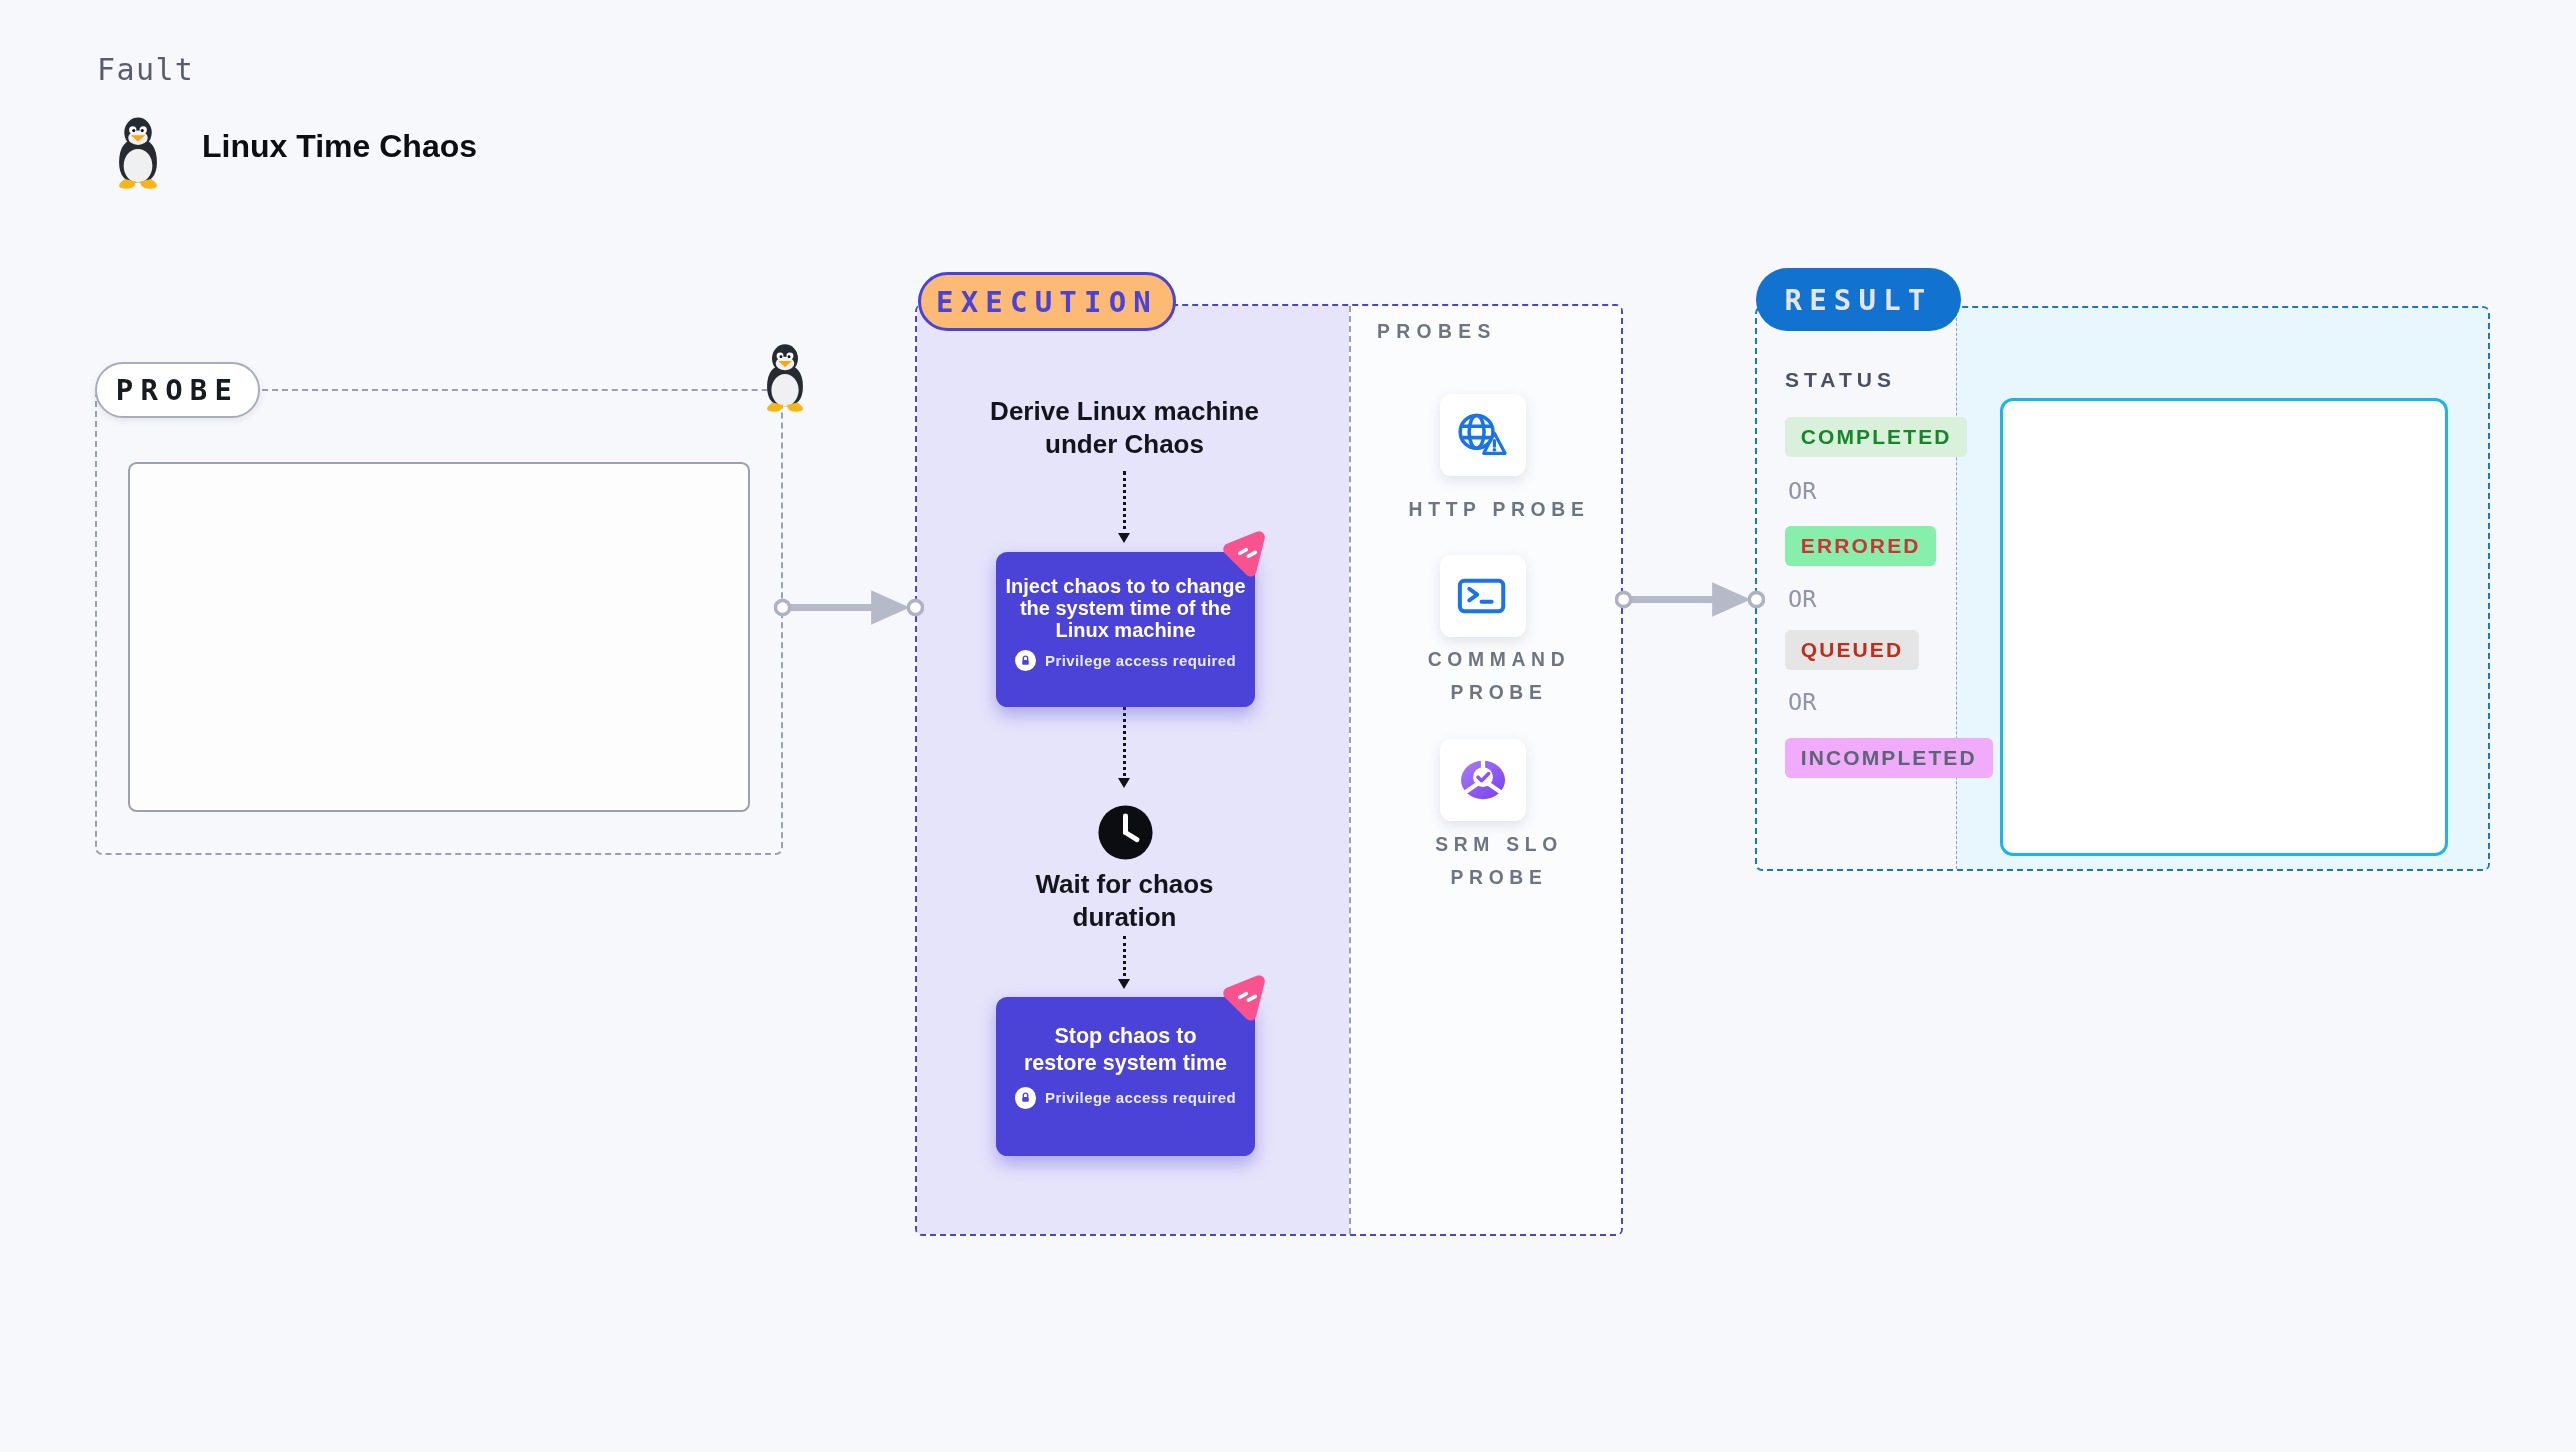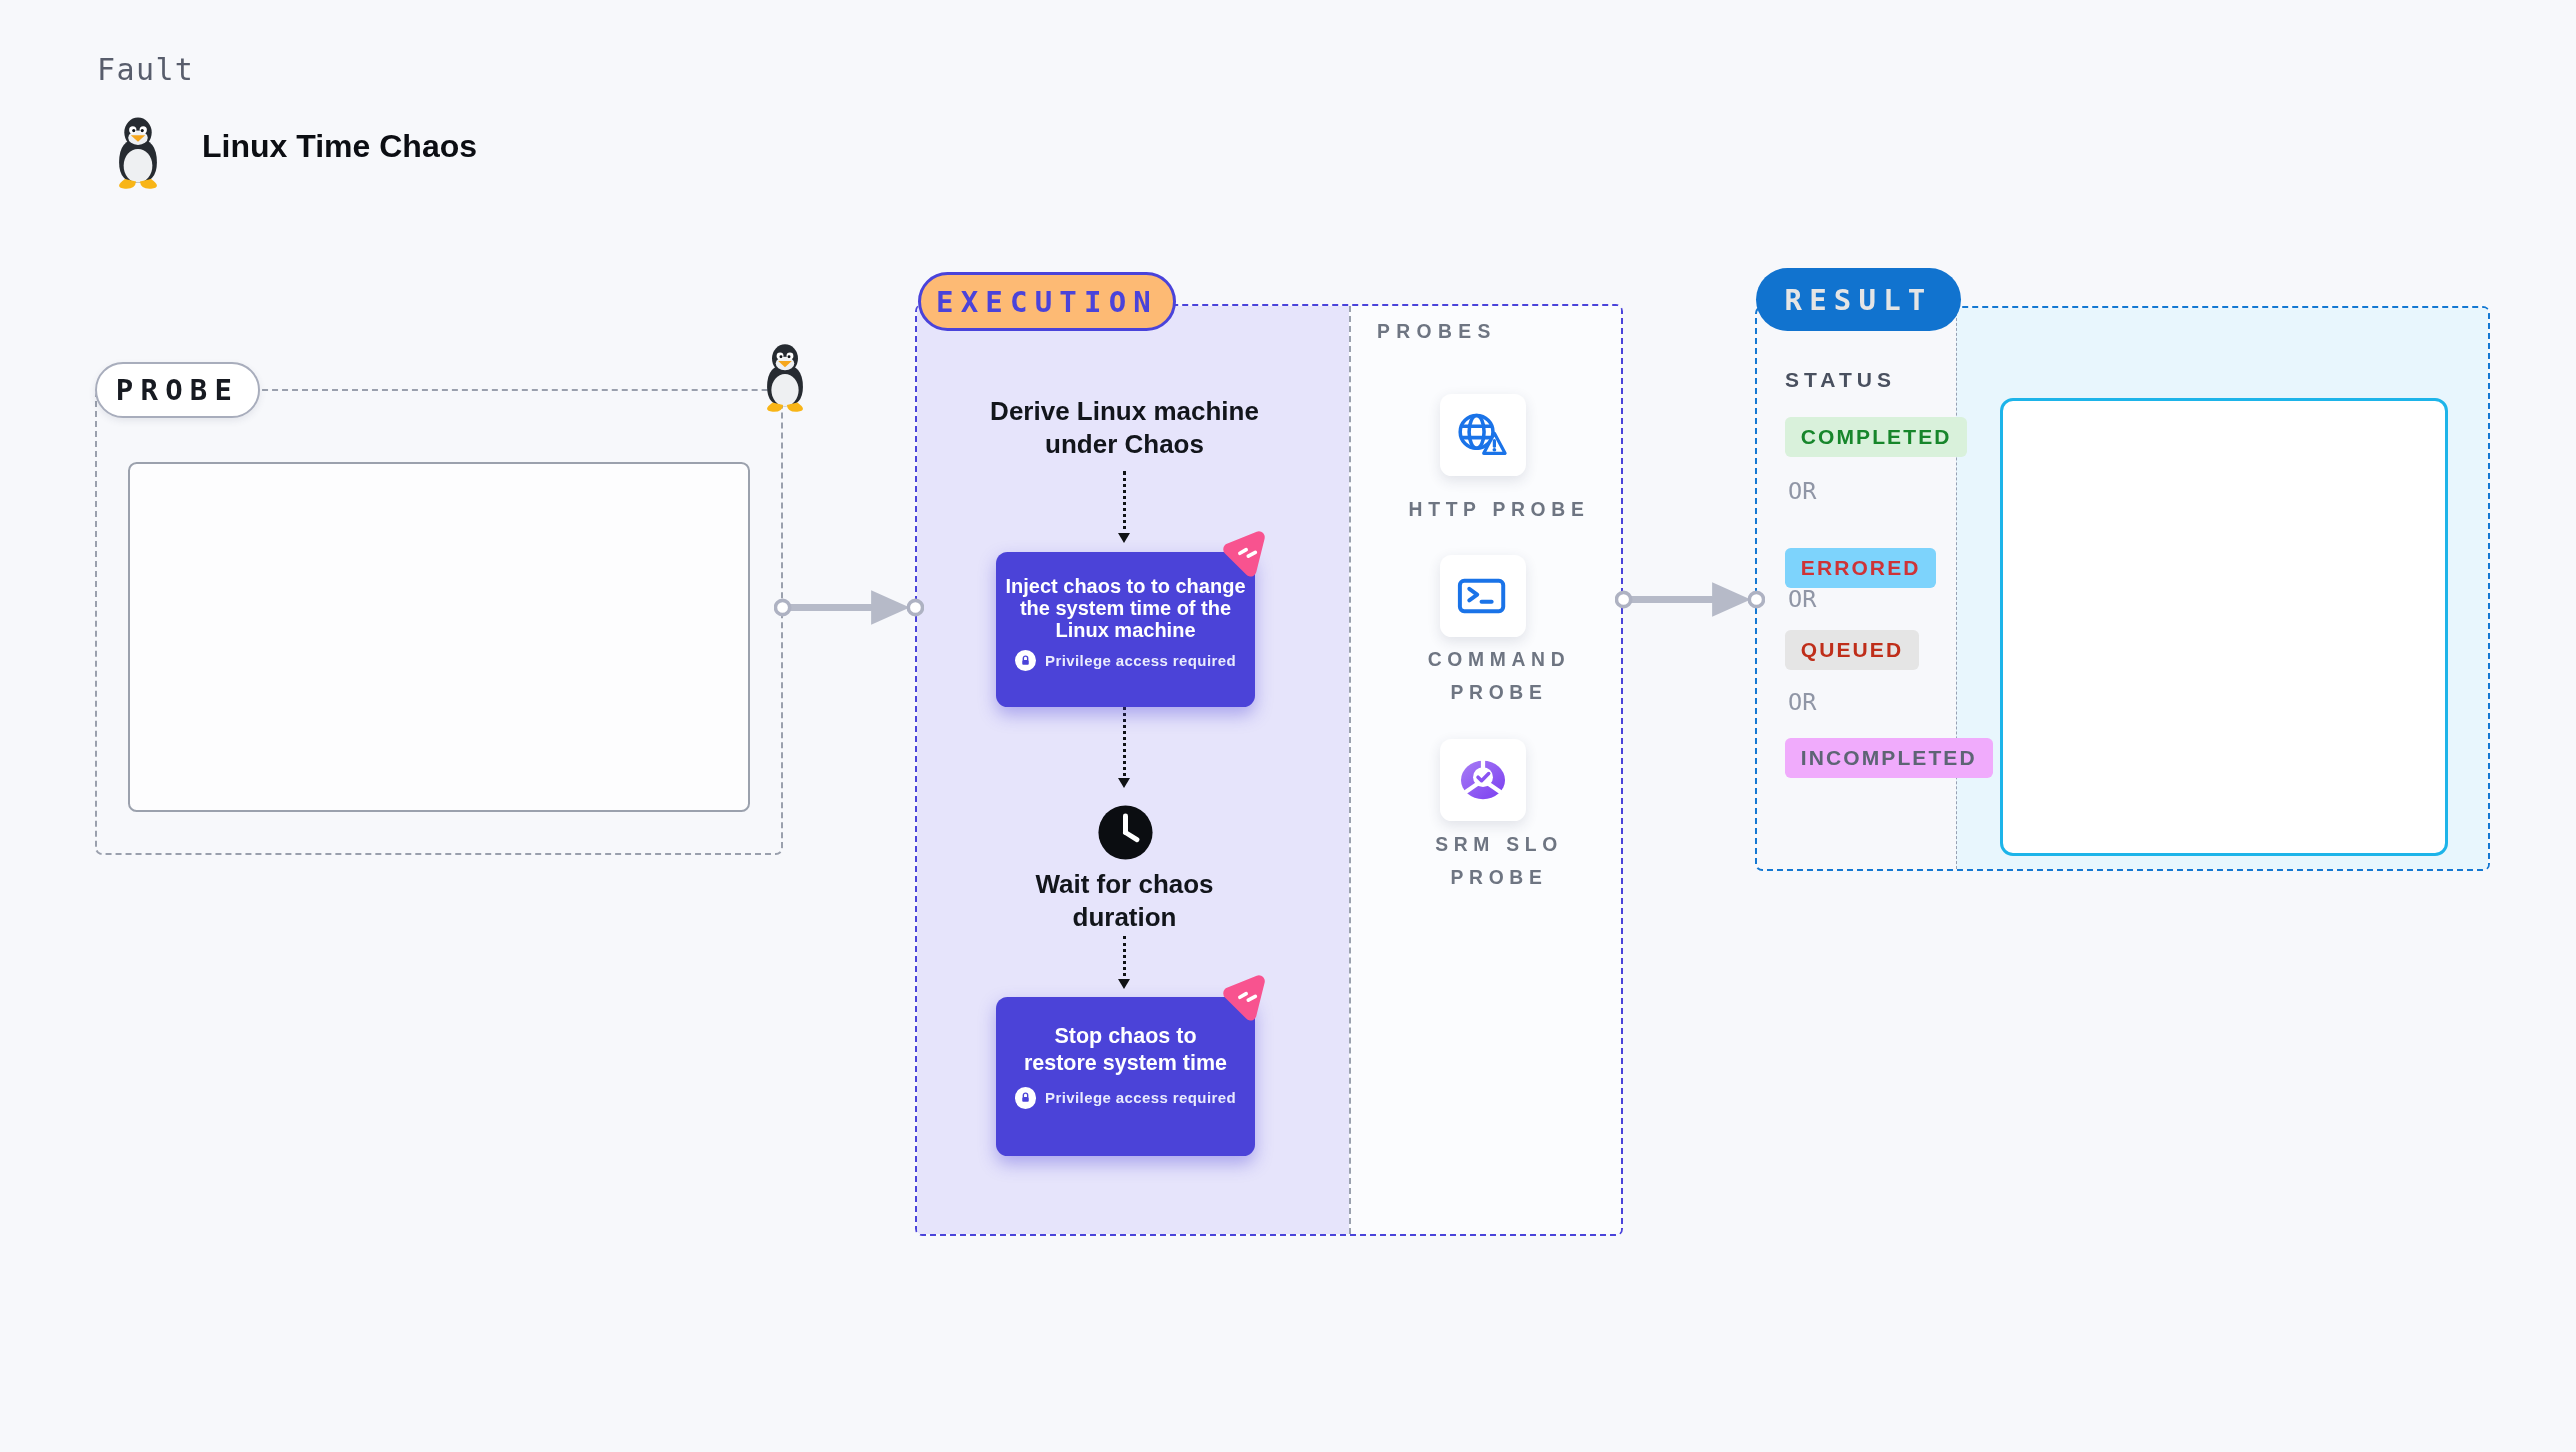--- a/index.html
+++ b/index.html
@@ -284,21 +284,21 @@
     </svg>
 
   <div class="abs result-zone">
     <div class="abs output-bg"></div>
   </div>
   <div class="abs pill result-pill">RESULT</div>
 
   <div class="abs status-label">STATUS</div>
   <div class="badge" style="top: 417px; background: rgb(217, 241, 219); color: rgb(23, 134, 43);">COMPLETED</div>
   <div class="or" style="left:1788px;top:477px">OR</div>
-  <div class="badge" style="top: 548px; background: #7dd3fc; color: rgb(206, 51, 54);">ERRORED</div>
+  <div class="badge" style="top: 526px; background: #86efac; color: rgb(206, 51, 54);">ERRORED</div>
   <div class="or" style="left:1788px;top:585px">OR</div>
   <div class="badge" style="top: 630px; background: #e5e5e5; color: rgb(191, 46, 26);">QUEUED</div>
   <div class="or" style="left:1788px;top:688px">OR</div>
   <div class="badge" style="top: 738px; background: #f0abfc; color: rgb(93, 100, 116);">INCOMPLETED</div>
 
   <div class="abs output-card"></div>
   <div class="abs output-header">Output</div>
   <div class="abs metrics-row">
     <span class="metrics-label">Metrics</span>
     <span class="metrics-value">chaos metrics</span>

